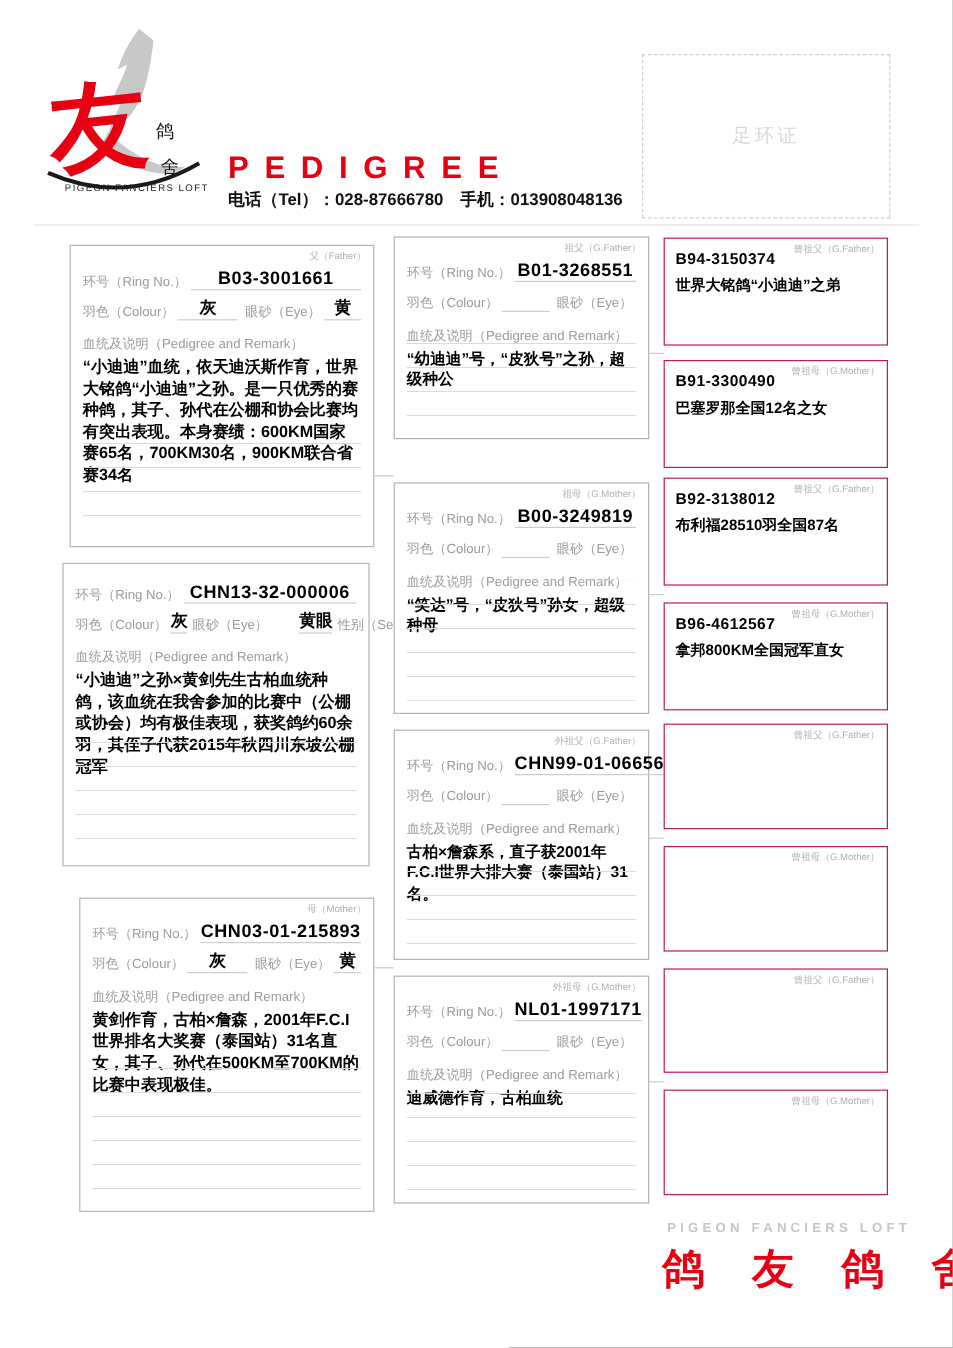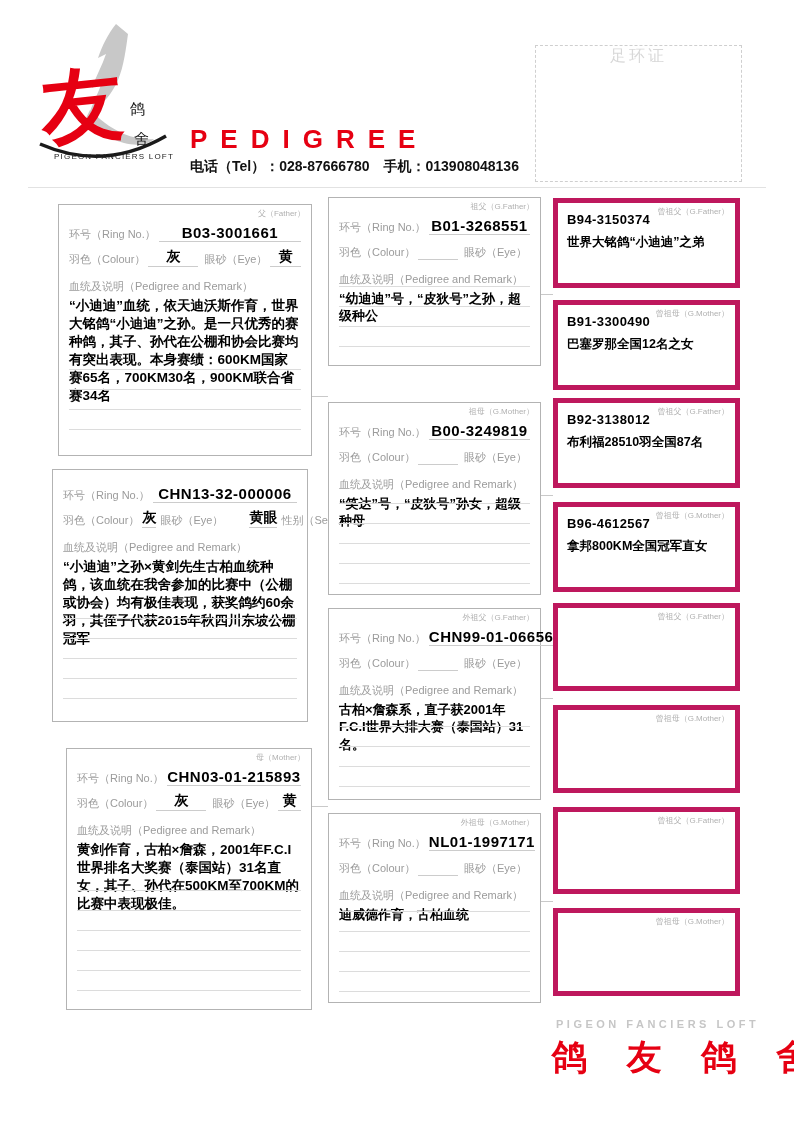--- a/index.html
+++ b/index.html
@@ -8,21 +8,21 @@
 
   
   .logo{position:absolute;left:28px;top:18px;width:152px;height:154px;}
   .main-title{position:absolute;left:186px;top:52px;font-size:62px;font-weight:900;
               letter-spacing:36px;color:#000;white-space:nowrap;line-height:1;}
   .sub-title{position:absolute;left:190px;top:124px;font-size:26px;font-weight:900;
              color:#e60012;letter-spacing:13px;white-space:nowrap;}
   .contact{position:absolute;left:190px;top:158px;font-size:14px;font-weight:700;color:#111;
            white-space:nowrap;}
   .cert-box{position:absolute;left:535px;top:45px;width:205px;height:135px;
-            border:1px dashed #cfcfcf;display:flex;align-items:flex-start;justify-content:center;
+            border:1px dashed #cfcfcf;display:flex;align-items:center;justify-content:center;
             color:#d8d8d8;font-size:16px;letter-spacing:3px;}
   .hr{position:absolute;left:28px;top:187px;width:738px;border-top:1px solid #e2e2e2;height:0;}
 
   
   .dbox{position:absolute;border:1px solid #b3b3b3;background:#fff;box-sizing:border-box;
         padding:8px 10px 8px 10px;}
   .corner{position:absolute;top:3px;right:6px;font-size:8px;color:#b0b0b0;letter-spacing:0;}
   .frow{display:flex;align-items:flex-end;margin-top:10px;}
   .flabel{font-size:11px;color:#9b9b9b;white-space:nowrap;flex:none;}
   .uline{border-bottom:1px solid #cccccc;display:block;height:14px;margin-left:3px;}
@@ -30,21 +30,21 @@
   .w50{width:50px;}.w40{width:40px;}.w44{width:46px;margin-left:26px;}
   .ringval{display:block;text-align:center;font-size:15px;font-weight:700;
            transform:translateY(-3px);letter-spacing:.5px;white-space:nowrap;}
   .fval{display:block;text-align:center;font-size:14px;font-weight:700;
         transform:translateY(-4px);white-space:nowrap;}
   .remark-label{margin-top:12px;}
   .remark{margin-top:3px;font-size:13.5px;font-weight:700;line-height:1.33;color:#000;}
   .rules{position:absolute;left:10px;right:10px;bottom:10px;
          background:repeating-linear-gradient(to bottom,transparent 0,transparent 19px,#dcdcdc 19px,#dcdcdc 20px);}
 
-  .sbox{position:absolute;left:553px;width:187px;border:5px solid #be185d;background:#fff;
+  .sbox{position:absolute;left:553px;width:187px;border:1px solid #be185d;background:#fff;
         box-sizing:border-box;}
   .sring{font-size:13px;font-weight:700;margin:9px 10px 0 9px;letter-spacing:.4px;}
   .sremark{font-size:12.5px;font-weight:700;margin:7px 9px 0 9px;line-height:1.3;}
 
   .conn{position:absolute;height:0;border-top:1px solid #c9c9c9;}
 
   
   .foot-cap{position:absolute;left:556px;top:1018px;font-size:11px;font-weight:700;
             color:#c6c6c6;letter-spacing:3.5px;white-space:nowrap;}
   .foot-name{position:absolute;left:552px;top:1034px;font-size:35px;font-weight:700;

